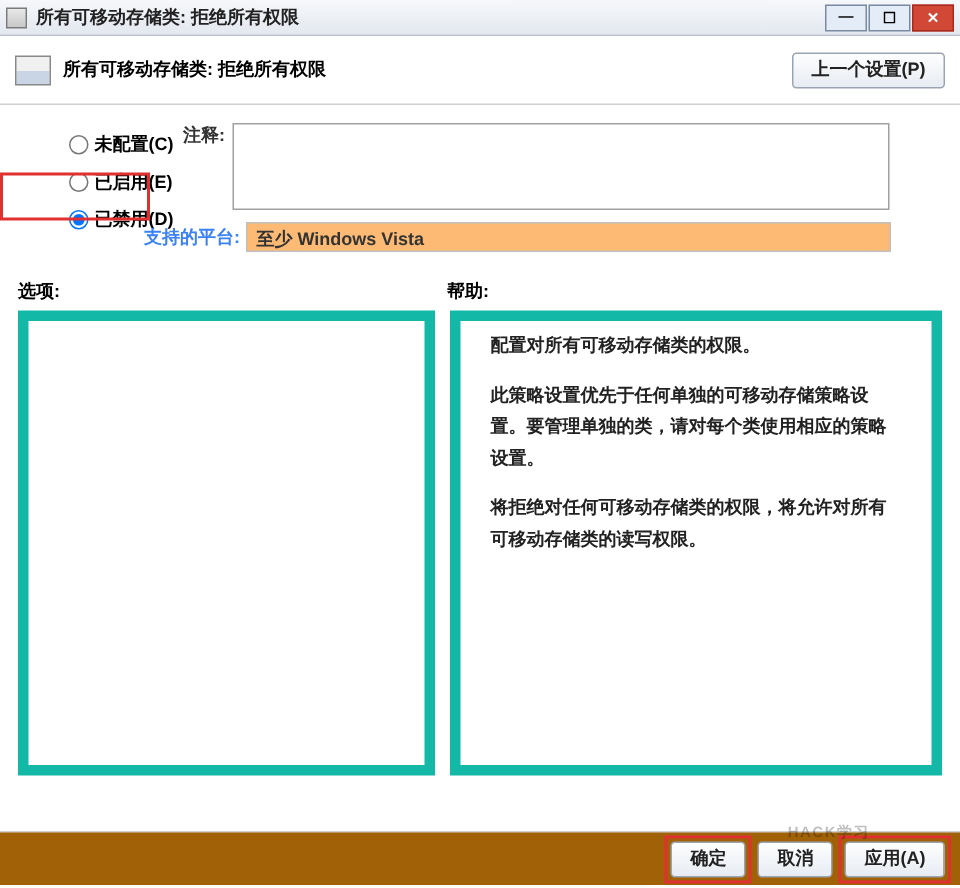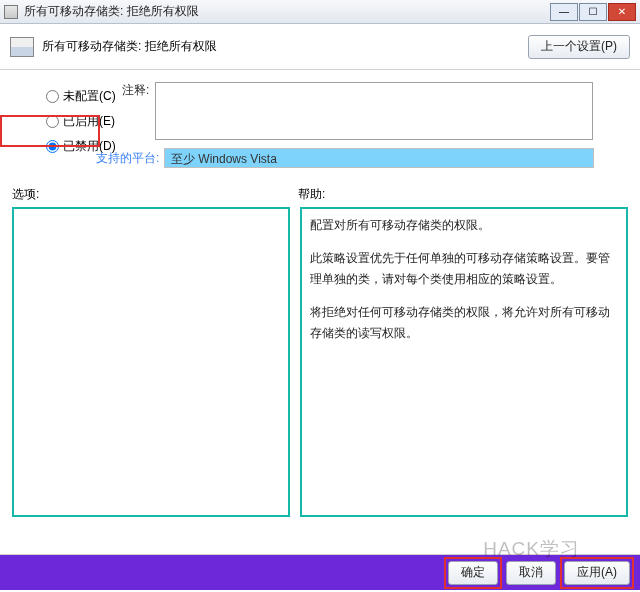--- a/index.html
+++ b/index.html
@@ -1,15 +1,15 @@
 <!DOCTYPE html>
 <html><head>
 <meta charset="utf-8">
 <style>
-  * { box-sizing: border-box; }
+  * { box-sizing: border-box; font-weight: bold; }
   body {
     margin: 0;
     font-family: "Microsoft YaHei", "SimSun", Tahoma, sans-serif;
     font-size: 12px;
     background: #fff;
     width: 640px;
     height: 592px;
     overflow: hidden;
     position: relative;
   }
@@ -106,79 +106,79 @@
   .platform-label {
     position: absolute;
     left: 96px; top: 80px;
     color: #3b82f6;
   }
   .platform-val {
     position: absolute;
     left: 164px; top: 78px;
     width: 430px; height: 20px;
     border: 1px solid #c0c0c0;
-    background: #7dd3fc;
+    background: #fdba74;
     padding: 2px 6px;
     color: #333;
   }
 
   
   .panelabels {
     display: flex;
     padding: 6px 12px 4px 12px;
     clear: both;
   }
   .panelabels .l { width: 286px; }
   .panelabels .r { flex: 1; }
 
   
   .panes {
     display: flex;
     gap: 10px;
     padding: 0 12px;
   }
   .pane {
-    border: 2px solid #14b8a6;
+    border: 7px solid #14b8a6;
     background: #fff;
     height: 310px;
-    padding: 6px 8px;
+    padding: 6px 20px;
     overflow: auto;
     color: #222;
     line-height: 1.75;
   }
   .pane.options { width: 278px; }
   .pane.help { flex: 1; }
   .pane.help p { margin: 0 0 12px 0; }
 
   
   .bottombar {
     position: absolute;
     left: 0; right: 0; bottom: 2px;
     height: 36px;
     border-top: 1px solid #cfcfcf;
     display: flex;
     align-items: center;
     justify-content: flex-end;
     padding-right: 10px;
     gap: 8px;
-    background: #6d28d9;
+    background: #a16207;
   }
   .ringed { position: relative; }
   .ringed::after {
     content:"";
     position:absolute;
     left:-4px; top:-4px; right:-4px; bottom:-4px;
     border:2px solid #e03030;
     pointer-events:none;
   }
   .watermark {
     position:absolute;
     right: 60px; bottom: 30px;
     color: rgba(0,0,0,0.25);
-    font-size: 19px;
+    font-size: 10px;
     letter-spacing: 1px;
     pointer-events:none;
   }
 </style>
 </head>
 <body>
 
 <div class="titlebar">
   <div class="ticon"></div>
   <div class="ttxt">所有可移动存储类: 拒绝所有权限</div>

